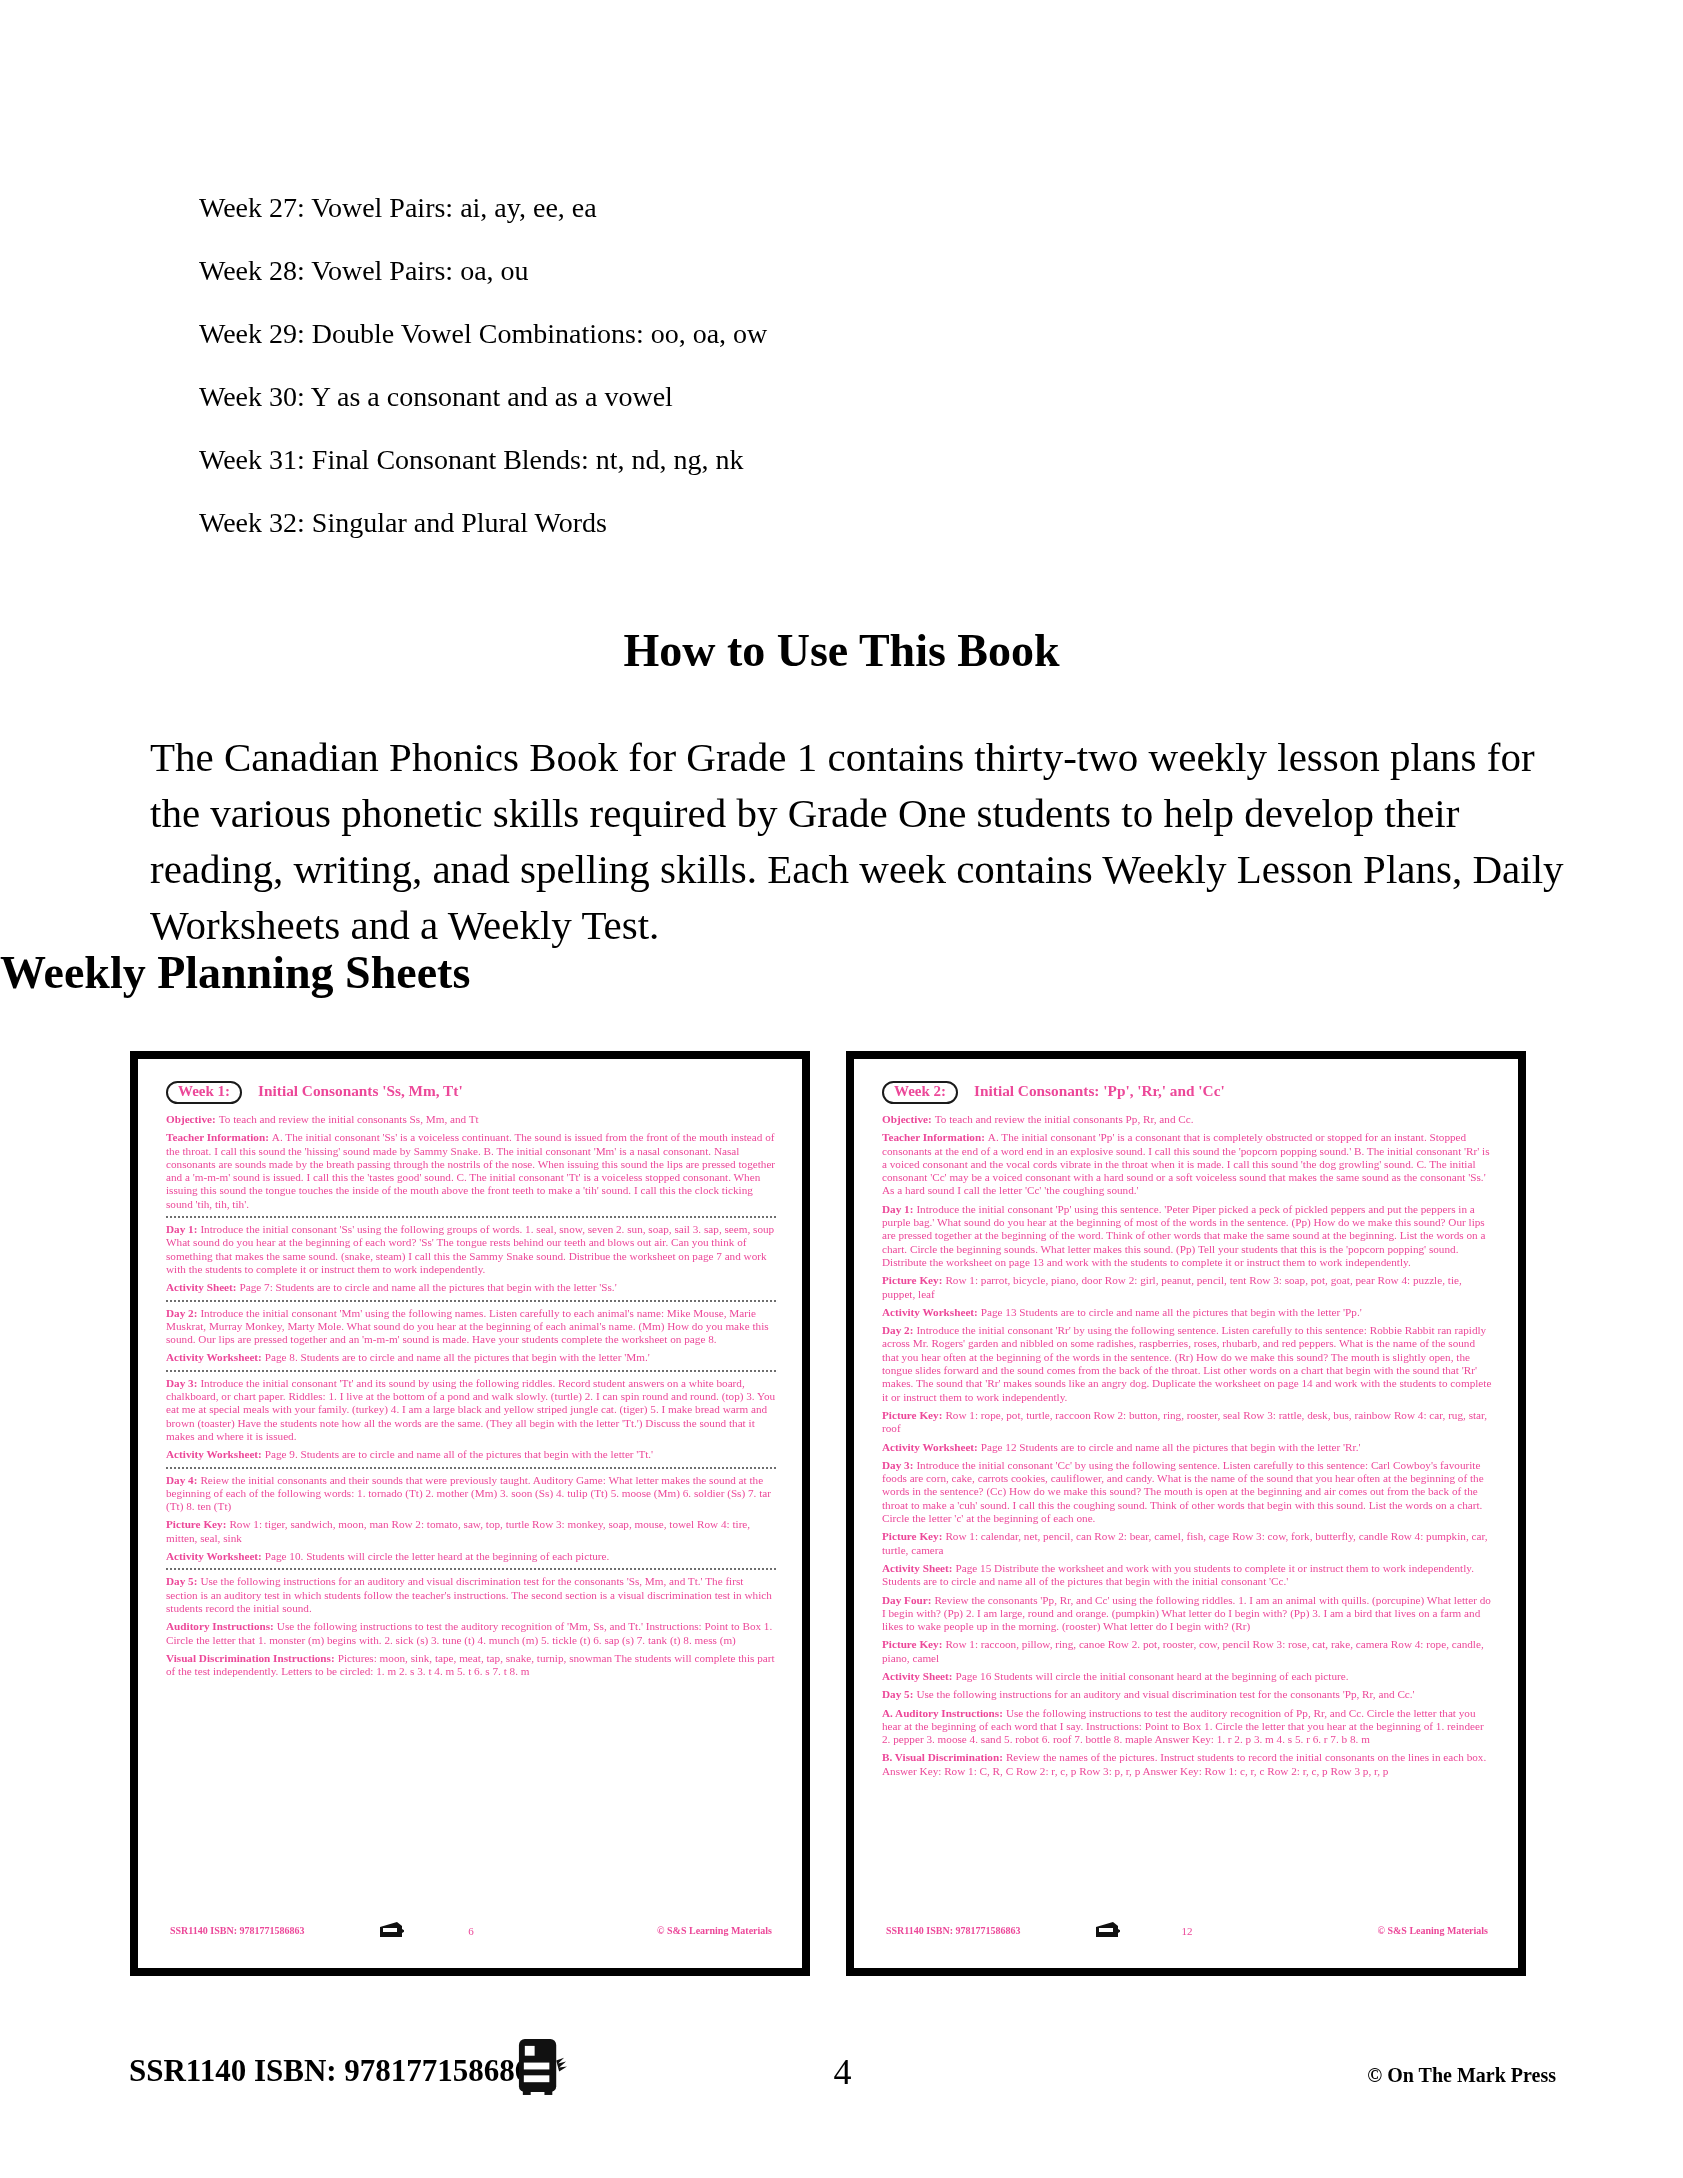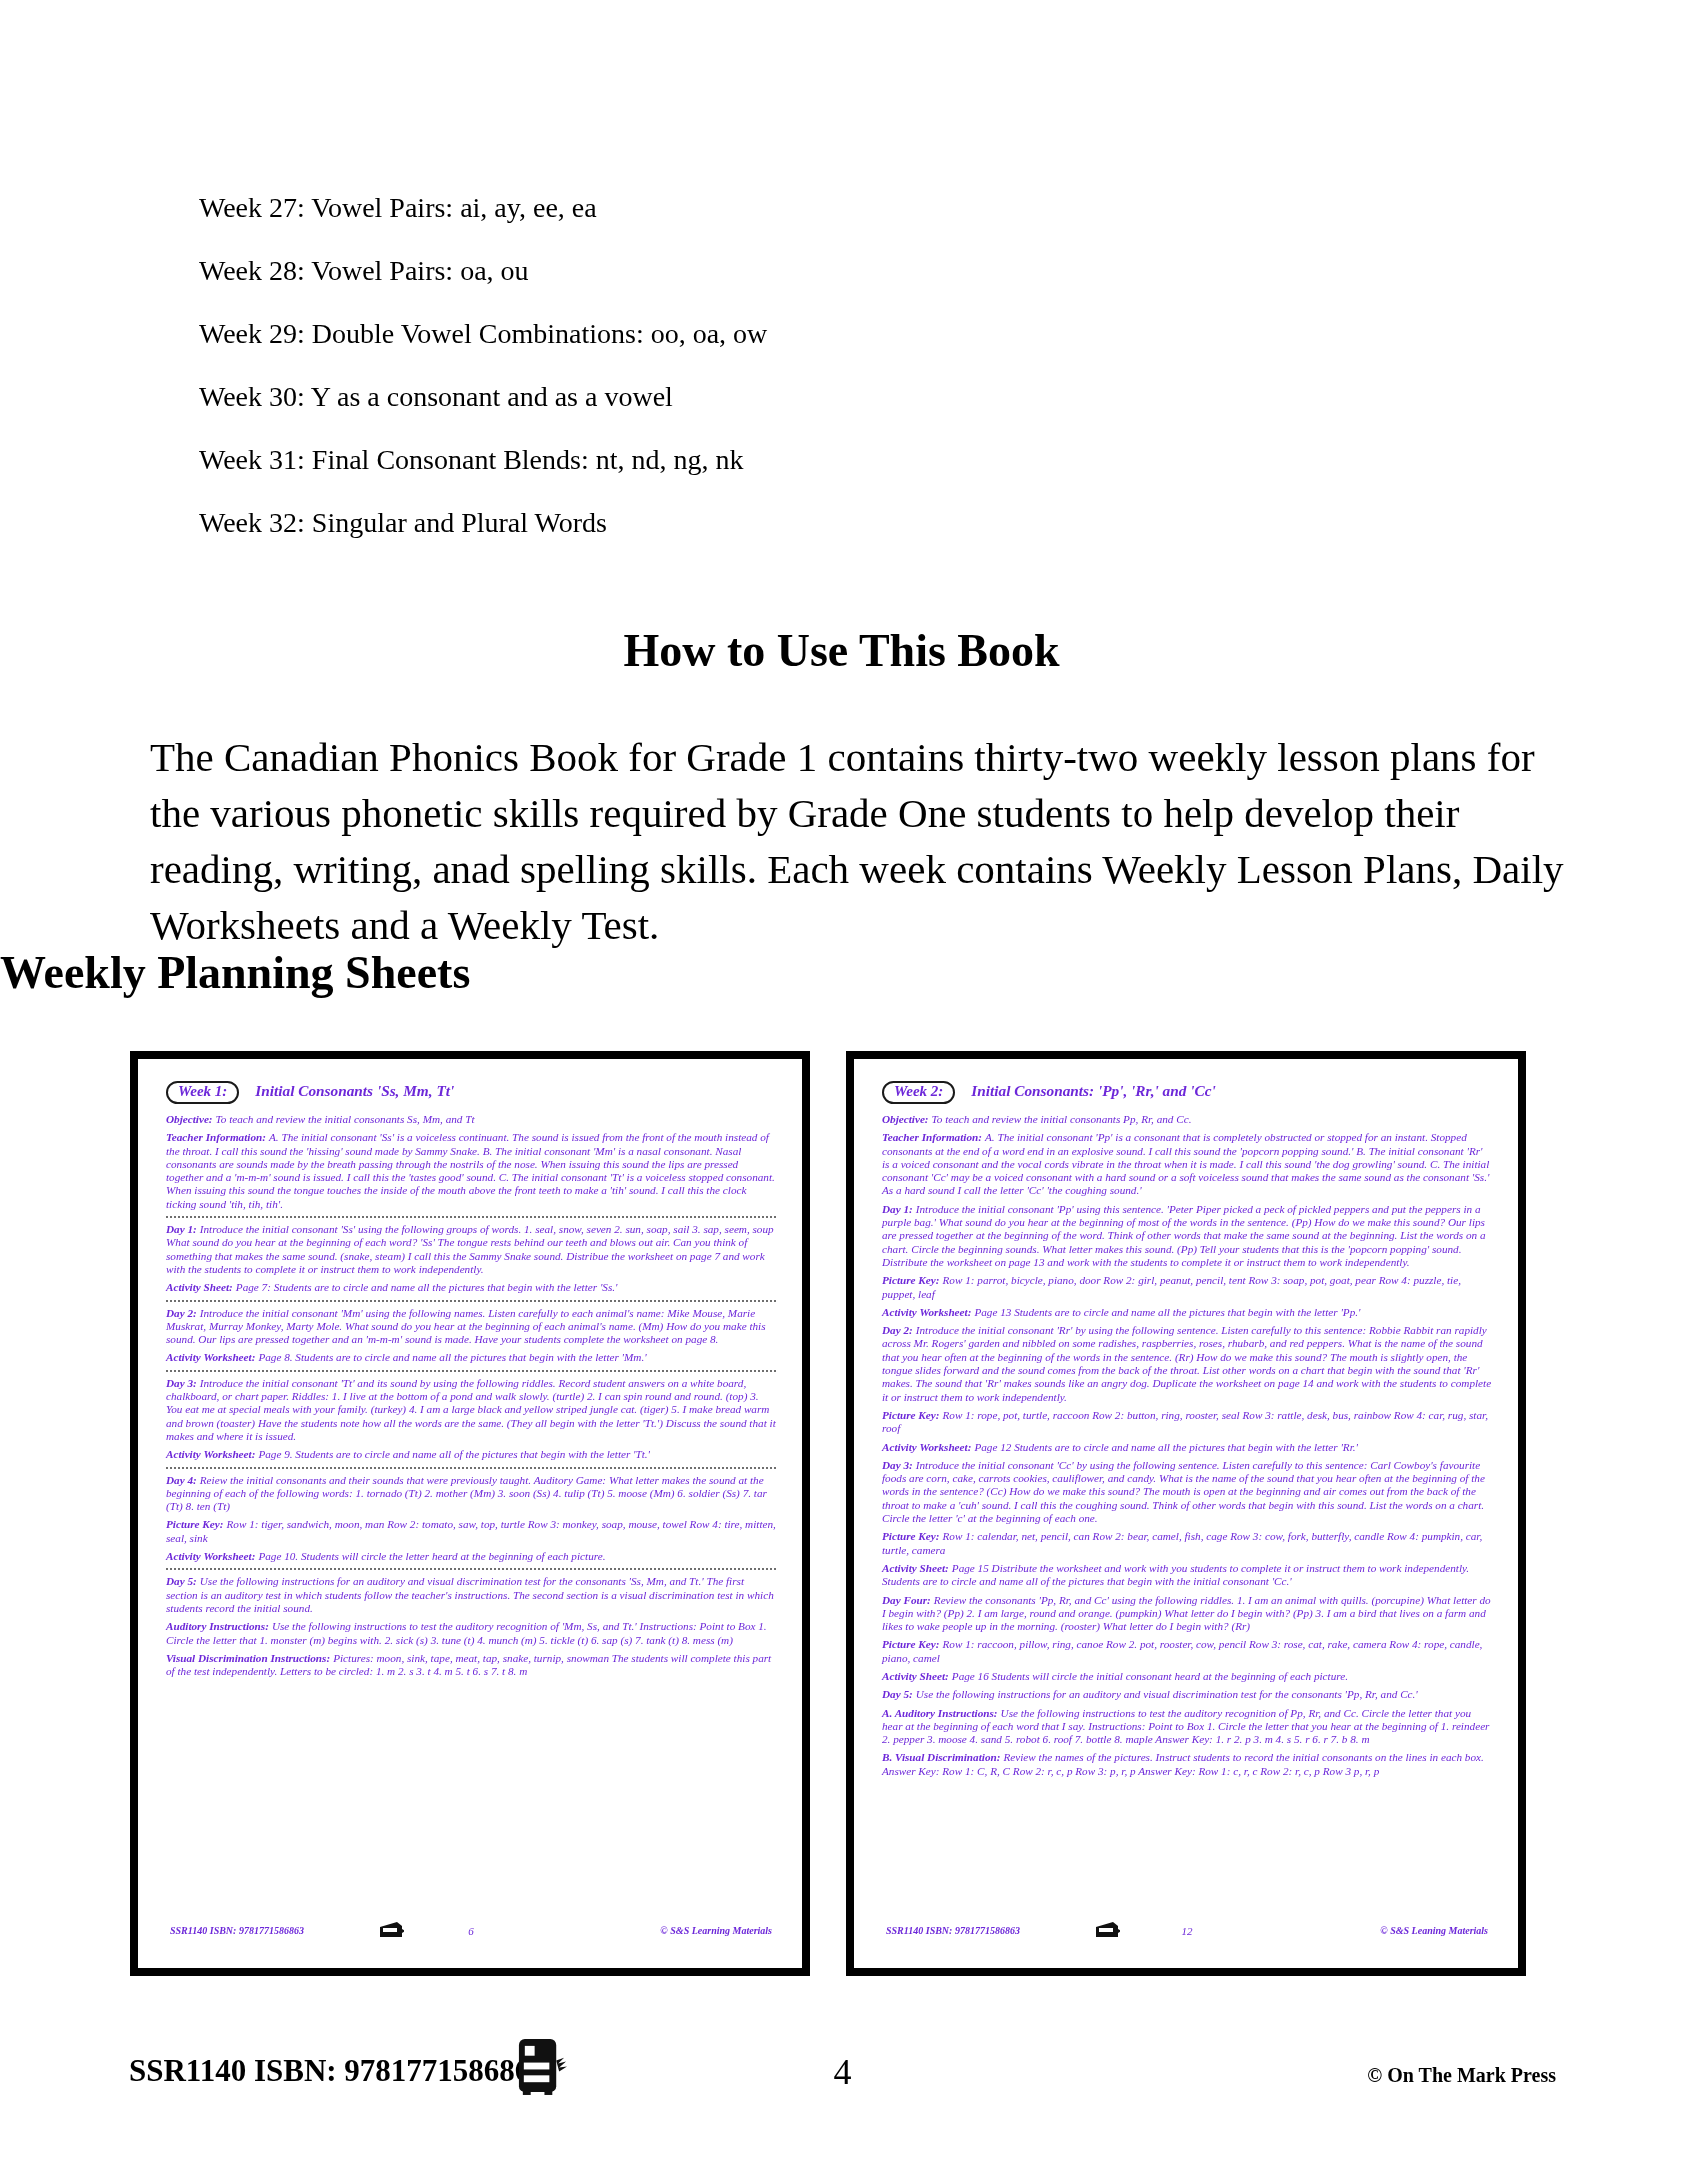--- a/index.html
+++ b/index.html
@@ -19,21 +19,21 @@
   
   .intro{position:absolute;left:150px;top:693px;width:1416px;
          font-size:41px;line-height:56px;text-align:left;margin-top:36px;}
 
   
   .sheet{position:absolute;top:1051px;width:680px;height:925px;background:#fff;
          border:8px solid #000;box-sizing:border-box;overflow:hidden;}
   .sheet.left{left:130px;}
   .sheet.right{left:846px;}
   .sheet-inner{position:absolute;left:0;top:0;right:0;bottom:0;
-               padding:18px 26px 32px 28px;color:#6d28d9;font-style:italic;}
+               padding:18px 26px 32px 28px;color:#ec4899;}
   .title-row{margin:4px 0 9px 0;white-space:nowrap;}
   .week-pill{display:inline-block;border:2px solid #1a1a1a;border-radius:14px;
              padding:0 10px 2px 10px;font-weight:bold;font-size:15px;}
   .sheet-title{font-weight:bold;font-size:15.3px;margin-left:12px;}
   .sec{margin:0 0 5px 0;font-size:11.2px;line-height:13.3px;text-align:left;}
   .lbl{font-weight:bold;margin-right:3px;}
   .dots{border-top:2px dotted #6e6e6e;margin:2px 0 5px 0;height:0;}
   .sheet-footer{position:absolute;left:32px;right:30px;bottom:26px;height:20px;}
   .sf-isbn{position:absolute;left:0;top:3px;font-size:10px;font-weight:bold;}
   .sf-icon{position:absolute;left:208px;top:-2px;}

